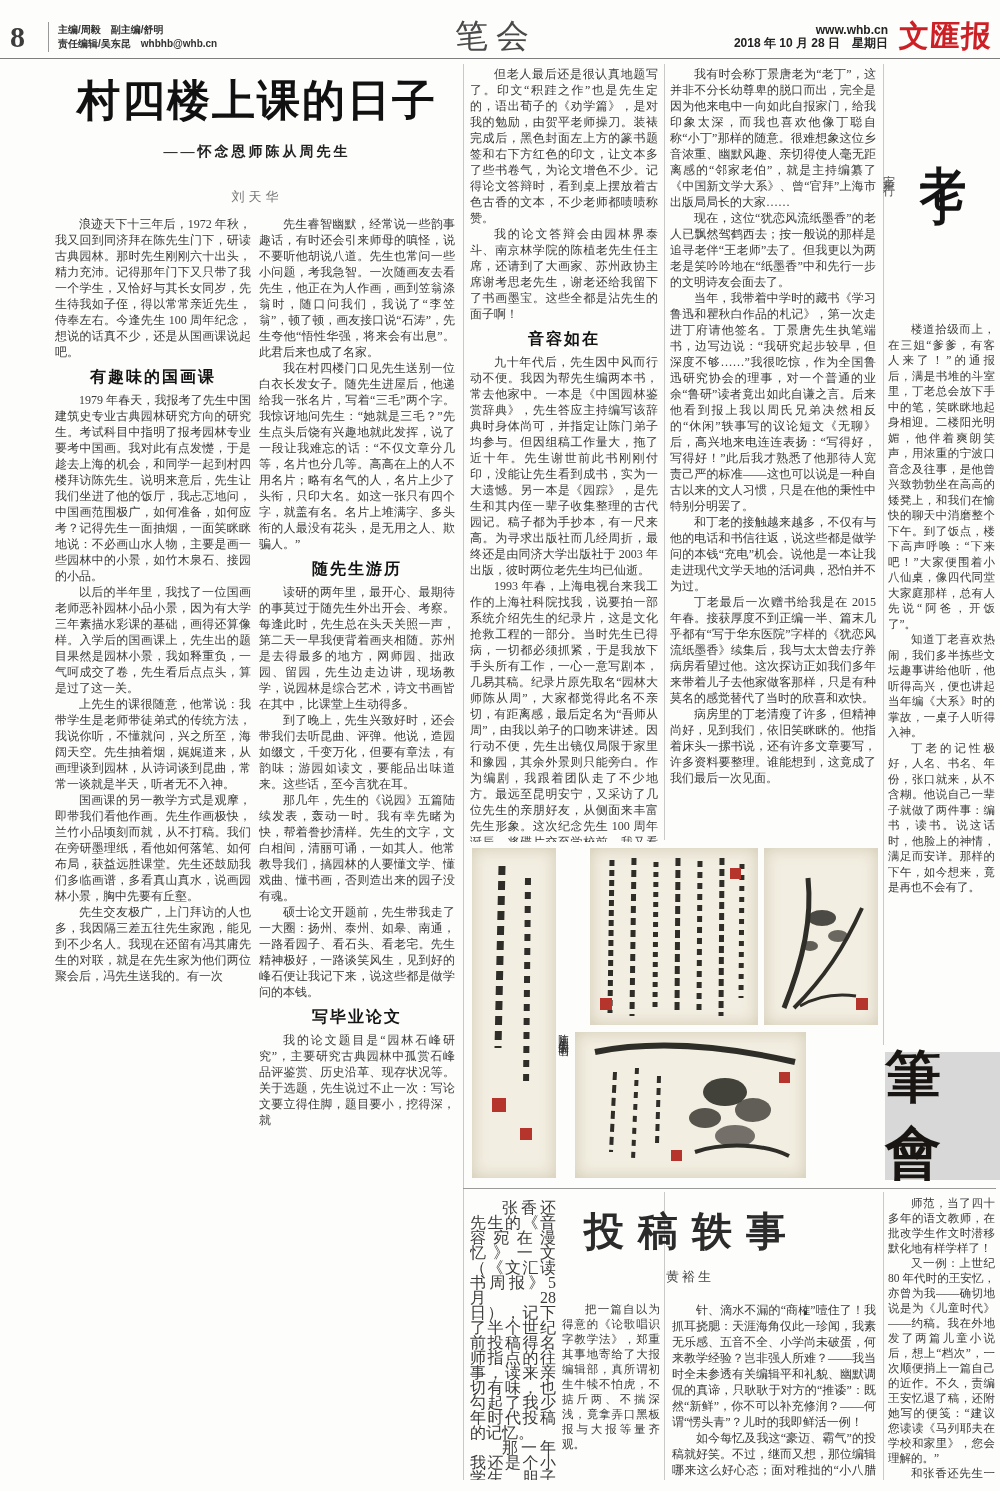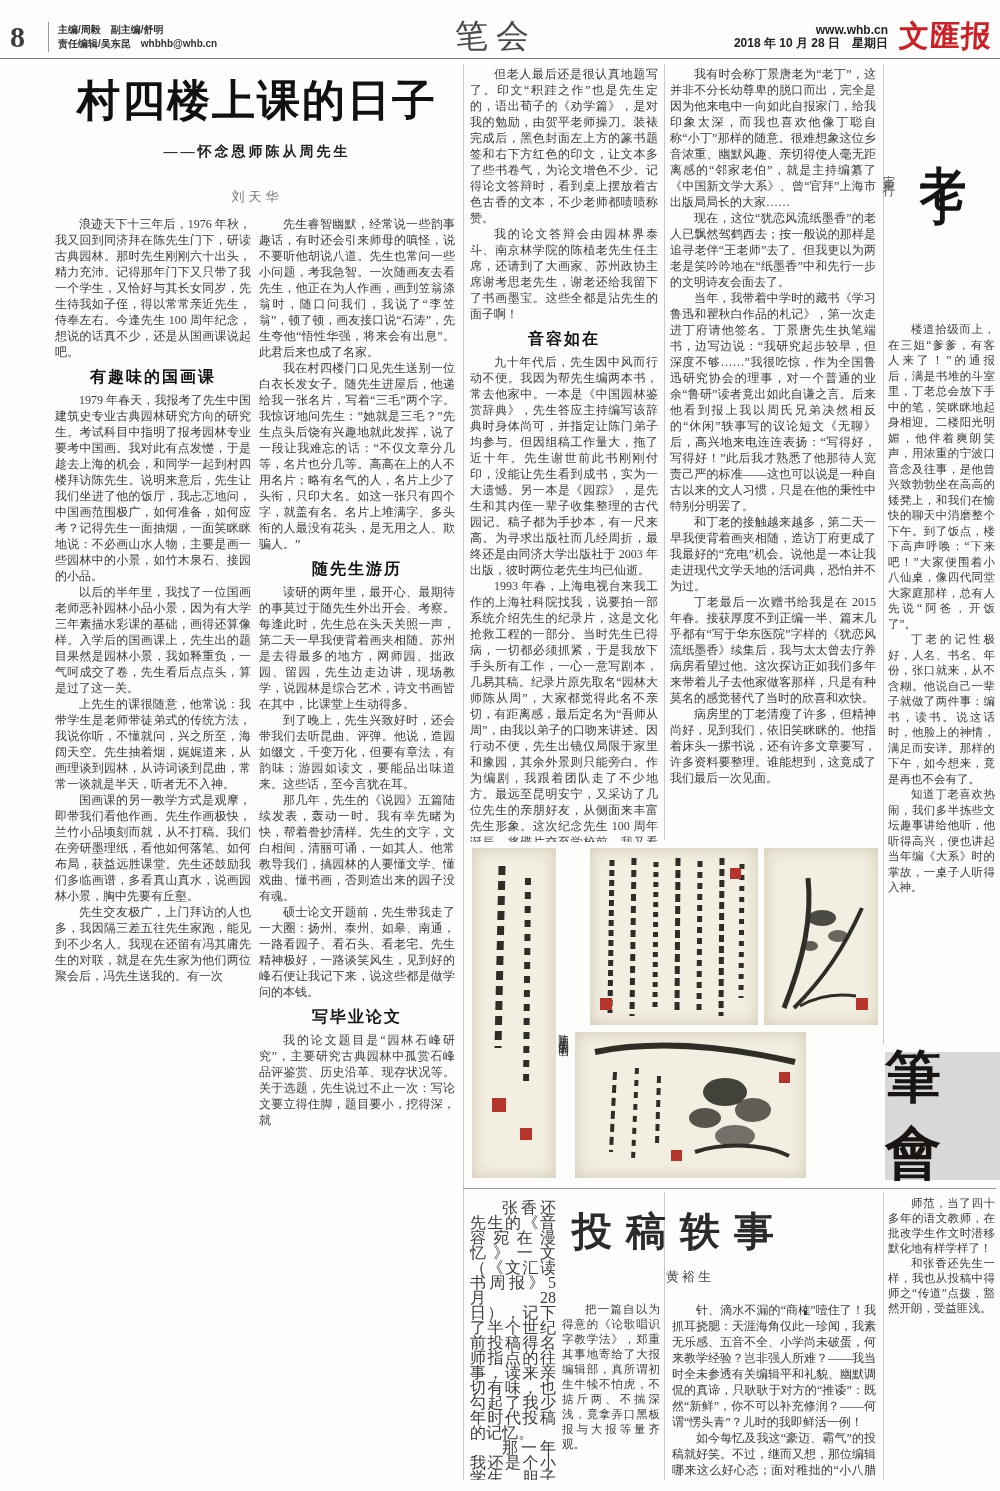--- a/index.html
+++ b/index.html
@@ -37,21 +37,21 @@
         color:#555;letter-spacing:5px;}
   
   .art{position:absolute;background:#f2eee1;box-shadow:inset 0 0 16px rgba(125,105,60,.28);}
   .art svg{width:100%;height:100%;display:block;}
   .fig-caption{position:absolute;left:556px;top:1025px;writing-mode:vertical-rl;font-size:10.5px;
         color:#333;letter-spacing:2px;}
   .seal-box{position:absolute;left:885px;top:1052px;width:122px;height:128px;background:#d8d8d8;
         display:flex;align-items:center;justify-content:center;font-size:56px;font-weight:900;
         letter-spacing:8px;color:#181512;}
   
-  .band-title{position:absolute;left:572px;top:1204px;width:240px;font-size:40px;
+  .band-title{position:absolute;left:572px;top:1204px;width:240px;text-align:center;font-size:40px;
         font-weight:600;letter-spacing:14px;color:#2b2b2b;}
   .band-author{position:absolute;left:600px;top:1268px;width:180px;text-align:center;font-size:13px;
         letter-spacing:3px;color:#444;}
 </style>
 </head>
 <body>
 
 <div id="page">
 
   <div class="hdr-pagenum">8</div>
@@ -72,21 +72,21 @@
   <div class="rule-v" style="left:664px;top:64px;height:776px;"></div>
   <div class="rule-v" style="left:664px;top:1192px;height:288px;"></div>
   <div class="rule-v" style="left:883px;top:64px;height:981px;"></div>
   <div class="rule-v" style="left:883px;top:1192px;height:288px;"></div>
 
   <div class="m-title">村四楼上课的日子</div>
   <div class="m-sub">——怀念恩师陈从周先生</div>
   <div class="m-author">刘天华</div>
 
   <div class="col" style="left:55px;top:216px;width:196px;height:1262px;">
-      <p>浪迹天下十三年后，1976 年秋，我又回到同济拜在陈先生门下，研读古典园林。那时先生刚刚六十出头，精力充沛。记得那年门下又只带了我一个学生，又恰好与其长女同岁，先生待我如子侄，得以常常亲近先生，侍奉左右。今逢先生 100 周年纪念，想说的话真不少，还是从国画课说起吧。</p>
+      <p>浪迹天下十三年后，1972 年秋，我又回到同济拜在陈先生门下，研读古典园林。那时先生刚刚六十出头，精力充沛。记得那年门下又只带了我一个学生，又恰好与其长女同岁，先生待我如子侄，得以常常亲近先生，侍奉左右。今逢先生 100 周年纪念，想说的话真不少，还是从国画课说起吧。</p>
       <div class="sec-h">有趣味的国画课</div>
       <p>1979 年春天，我报考了先生中国建筑史专业古典园林研究方向的研究生。考试科目中指明了报考园林专业要考中国画。我对此有点发憷，于是趁去上海的机会，和同学一起到村四楼拜访陈先生。说明来意后，先生让我们坐进了他的饭厅，我忐忑地问，中国画范围极广，如何准备，如何应考？记得先生一面抽烟，一面笑眯眯地说：不必画山水人物，主要是画一些园林中的小景，如竹木泉石、接园的小品。</p>
       <p>以后的半年里，我找了一位国画老师恶补园林小品小景，因为有大学三年素描水彩课的基础，画得还算像样。入学后的国画课上，先生出的题目果然是园林小景，我如释重负，一气呵成交了卷，先生看后点点头，算是过了这一关。</p>
       <p>上先生的课很随意，他常说：我带学生是老师带徒弟式的传统方法，我说你听，不懂就问，兴之所至，海阔天空。先生抽着烟，娓娓道来，从画理谈到园林，从诗词谈到昆曲，常常一谈就是半天，听者无不入神。</p>
       <p>国画课的另一教学方式是观摩，即带我们看他作画。先生作画极快，兰竹小品顷刻而就，从不打稿。我们在旁研墨理纸，看他如何落笔、如何布局，获益远胜课堂。先生还鼓励我们多临画谱，多看真山真水，说画园林小景，胸中先要有丘壑。</p>
       <p>先生交友极广，上门拜访的人也多，我因隔三差五往先生家跑，能见到不少名人。我现在还留有冯其庸先生的对联，就是在先生家为他们两位聚会后，冯先生送我的。有一次</p>
     </div>
   <div class="col" style="left:259px;top:216px;width:196px;height:1262px;">
       <p>先生睿智幽默，经常说一些韵事趣话，有时还会引来师母的嗔怪，说不要听他胡说八道。先生也常问一些小问题，考我急智。一次随画友去看先生，他正在为人作画，画到笠翁涤翁时，随口问我们，我说了“李笠翁”，顿了顿，画友接口说“石涛”，先生夸他“悟性华强，将来会有出息”。此君后来也成了名家。</p>
       <p>我在村四楼门口见先生送别一位白衣长发女子。随先生进屋后，他递给我一张名片，写着“三毛”两个字。我惊讶地问先生：“她就是三毛？”先生点头后饶有兴趣地就此发挥，说了一段让我难忘的话：“不仅文章分几等，名片也分几等。高高在上的人不用名片；略有名气的人，名片上少了头衔，只印大名。如这一张只有四个字，就盖有名。名片上堆满字、多头衔的人最没有花头，是无用之人、欺骗人。”</p>
@@ -103,30 +103,30 @@
       <p>我的论文答辩会由园林界泰斗、南京林学院的陈植老先生任主席，还请到了大画家、苏州政协主席谢考思老先生，谢老还给我留下了书画墨宝。这些全都是沾先生的面子啊！</p>
       <div class="sec-h">音容如在</div>
       <p>九十年代后，先生因中风而行动不便。我因为帮先生编两本书，常去他家中。一本是《中国园林鉴赏辞典》，先生答应主持编写该辞典时身体尚可，并指定让陈门弟子均参与。但因组稿工作量大，拖了近十年。先生谢世前此书刚刚付印，没能让先生看到成书，实为一大遗憾。另一本是《园踪》，是先生和其内侄一辈子收集整理的古代园记。稿子都为手抄本，有一尺来高。为寻求出版社而几经周折，最终还是由同济大学出版社于 2003 年出版，彼时两位老先生均已仙逝。</p>
       <p>1993 年春，上海电视台来我工作的上海社科院找我，说要拍一部系统介绍先生的纪录片，这是文化抢救工程的一部分。当时先生已得病，一切都必须抓紧，于是我放下手头所有工作，一心一意写剧本，几易其稿。纪录片原先取名“园林大师陈从周”，大家都觉得此名不亲切，有距离感，最后定名为“吾师从周”，由我以弟子的口吻来讲述。因行动不便，先生出镜仅局限于家里和豫园，其余外景则只能旁白。作为编剧，我跟着团队走了不少地方。最远至昆明安宁，又采访了几位先生的亲朋好友，从侧面来丰富先生形象。这次纪念先生 100 周年诞辰，将碟片交至学校前，我又看了一遍，内容尚满意，仅视频有点老化，不够清晰。能为先生留下一段较完整的形象资料，还是很感欣慰的。</p>
     </div>
 
   <div class="col" style="left:670px;top:66px;width:206px;height:776px;">
       <p>我有时会称丁景唐老为“老丁”，这并非不分长幼尊卑的脱口而出，完全是因为他来电中一向如此自报家门，给我印象太深，而我也喜欢他像丁聪自称“小丁”那样的随意。很难想象这位乡音浓重、幽默风趣、亲切得使人毫无距离感的“邻家老伯”，就是主持编纂了《中国新文学大系》、曾“官拜”上海市出版局局长的大家……</p>
       <p>现在，这位“犹恋风流纸墨香”的老人已飘然驾鹤西去；按一般说的那样是追寻老伴“王老师”去了。但我更以为两老是笑吟吟地在“纸墨香”中和先行一步的文明诗友会面去了。</p>
       <p>当年，我带着中学时的藏书《学习鲁迅和瞿秋白作品的札记》，第一次走进丁府请他签名。丁景唐先生执笔端书，边写边说：“我研究起步较早，但深度不够……”我很吃惊，作为全国鲁迅研究协会的理事，对一个普通的业余“鲁研”读者竟出如此自谦之言。后来他看到报上我以周氏兄弟决然相反的“休闲”轶事写的议论短文《无聊》后，高兴地来电连连表扬：“写得好，写得好！”此后我才熟悉了他那待人宽责己严的标准——这也可以说是一种自古以来的文人习惯，只是在他的秉性中特别分明罢了。</p>
-      <p>和丁老的接触越来越多，第二天一早我便背着画夹相随，造访丁府更成了我最好的“充电”机会。说他是一本让我走进现代文学天地的活词典，恐怕并不为过。</p>
+      <p>和丁老的接触越来越多，不仅有与他的电话和书信往返，说这些都是做学问的本钱“充电”机会。说他是一本让我走进现代文学天地的活词典，恐怕并不为过。</p>
       <p>丁老最后一次赠书给我是在 2015 年春。接获厚度不到正编一半、篇末几乎都有“写于华东医院”字样的《犹恋风流纸墨香》续集后，我与太太曾去疗养病房看望过他。这次探访正如我们多年来带着儿子去他家做客那样，只是有种莫名的感觉替代了当时的欣喜和欢快。</p>
       <p>病房里的丁老清瘦了许多，但精神尚好，见到我们，依旧笑眯眯的。他指着床头一摞书说，还有许多文章要写，许多资料要整理。谁能想到，这竟成了我们最后一次见面。</p>
     </div>
   <div class="ding-title">老丁</div>
   <div class="ding-author">宓重行</div>
   <div class="col" style="left:888px;top:322px;width:107px;height:722px;font-size:11.5px;line-height:15.5px;">
       <p>楼道拾级而上，在三姐“爹爹，有客人来了！”的通报后，满是书堆的斗室里，丁老总会放下手中的笔，笑眯眯地起身相迎。二楼阳光明媚，他伴着爽朗笑声，用浓重的宁波口音念及往事，是他曾兴致勃勃坐在高高的矮凳上，和我们在愉快的聊天中消磨整个下午。到了饭点，楼下高声呼唤：“下来吧！”大家便围着小八仙桌，像四代同堂大家庭那样，总有人先说“阿爸，开饭了”。</p>
+      <p>知道丁老喜欢热闹，我们多半拣些文坛趣事讲给他听，他听得高兴，便也讲起当年编《大系》时的掌故，一桌子人听得入神。</p>
       <p>丁老的记性极好，人名、书名、年份，张口就来，从不含糊。他说自己一辈子就做了两件事：编书，读书。说这话时，他脸上的神情，满足而安详。那样的下午，如今想来，竟是再也不会有了。</p>
-      <p>知道丁老喜欢热闹，我们多半拣些文坛趣事讲给他听，他听得高兴，便也讲起当年编《大系》时的掌故，一桌子人听得入神。</p>
     </div>
 
   <div class="art" style="left:472px;top:848px;width:84px;height:330px;">
     <svg viewBox="0 0 84 330">
       <line x1="30" y1="18" x2="26" y2="200" stroke="#2f2d28" stroke-width="7" stroke-dasharray="9 6"></line>
       <line x1="56" y1="30" x2="54" y2="240" stroke="#2f2d28" stroke-width="6" stroke-dasharray="7 7"></line>
       <rect x="20" y="250" width="14" height="14" fill="#b5342c"></rect>
       <rect x="48" y="280" width="12" height="12" fill="#b5342c"></rect>
     </svg>
   </div>
@@ -187,16 +187,17 @@
     </div>
   <div class="col" style="left:562px;top:1302px;width:98px;height:178px;font-size:11.5px;line-height:15px;">
       <p>把一篇自以为得意的《论歌唱识字教学法》，郑重其事地寄给了大报编辑部，真所谓初生牛犊不怕虎，不掂斤两、不揣深浅，竟拿弄口黑板报与大报等量齐观。</p>
     </div>
   <div class="col" style="left:672px;top:1302px;width:204px;height:178px;">
       <p>针、滴水不漏的“商榷”噎住了！我抓耳挠腮：天涯海角仅此一珍闻，我素无乐感、五音不全、小学尚未破蛋，何来教学经验？岂非强人所难？——我当时全未参透有关编辑平和礼貌、幽默调侃的真谛，只耿耿于对方的“推诿”：既然“新鲜”，你不可以补充修润？——何谓“愣头青”？儿时的我即鲜活一例！</p>
       <p>如今每忆及我这“豪迈、霸气”的投稿就好笑。不过，继而又想，那位编辑哪来这么好心态；面对稚拙的“小八腊子”的手稿，非但没有立即塞入废纸篓，居然又“鸣谢”又“璧还”又“翰墨”，以 VIP 待之呢？受此感召，日后我还真有实际经验了：我初中毕业时一门心思考</p>
     </div>
   <div class="col" style="left:888px;top:1196px;width:107px;height:284px;font-size:11.5px;line-height:15px;">
       <p>师范，当了四十多年的语文教师，在批改学生作文时潜移默化地有样学样了！</p>
+      <p>又一例：上世纪 80 年代时的王安忆，亦曾为我——确切地说是为《儿童时代》——约稿。我在外地发了两篇儿童小说后，想上“档次”，一次顺便捎上一篇自己的近作。不久，责编王安忆退了稿，还附她写的便笺：“建议您读读《马列耶夫在学校和家里》，您会理解的。”</p>
       <p>和张香还先生一样，我也从投稿中得师之“传道”点拨，豁然开朗，受益匪浅。</p>
     </div>
 
 </div>
 
 </body></html>

